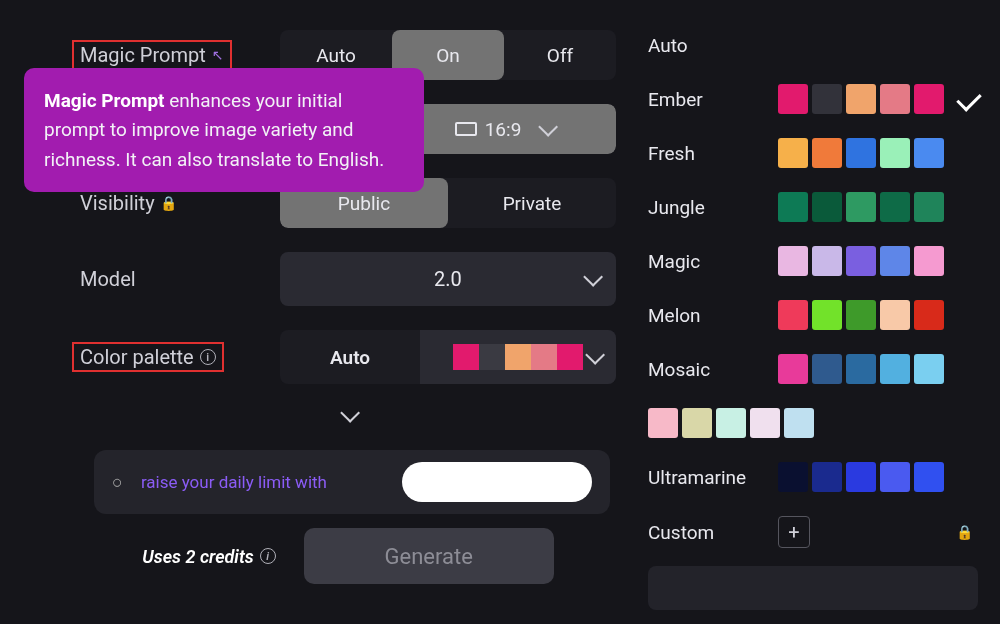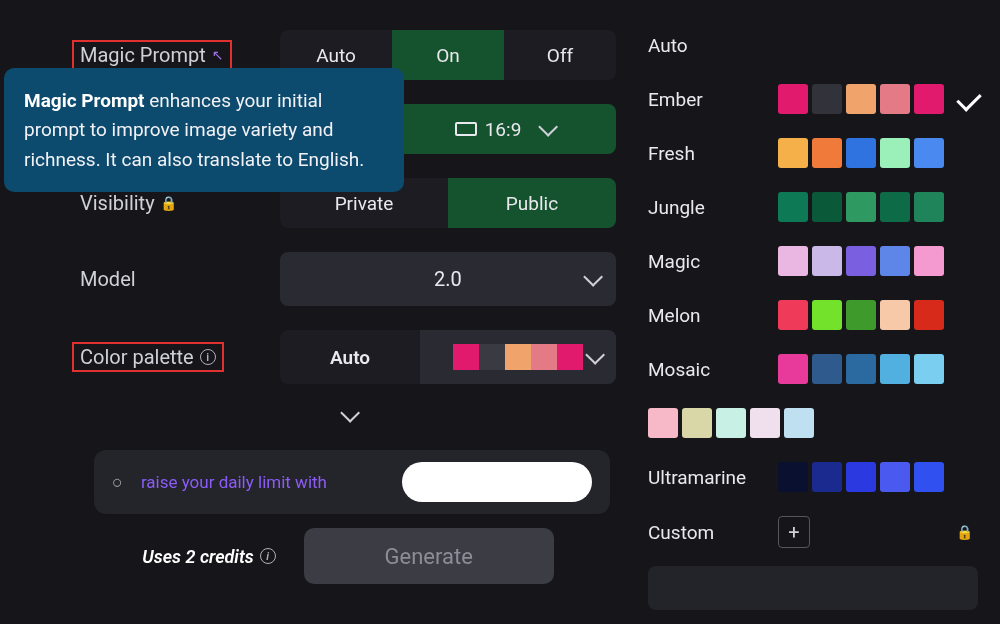--- a/index.html
+++ b/index.html
@@ -9,39 +9,39 @@
   .right-panel { position: absolute; left: 630px; top: 0; width: 370px; height: 624px; padding-top: 20px; padding-left: 18px; }
 
   .row { display: flex; align-items: center; margin-bottom: 24px; }
   .row-label { width: 200px; font-size: 20px; color: #d0d0d8; display: flex; align-items: center; gap: 6px; }
   .row-controls { flex: 1; display: flex; gap: 10px; }
 
   .hl { border: 2px solid #e03030; padding: 1px 6px; margin-left: -8px; display: inline-flex; align-items: center; gap: 6px; }
 
   .seg { display: flex; background: #1c1c22; border-radius: 8px; overflow: hidden; height: 50px; flex: 1; }
   .seg-btn { flex: 1; display: flex; align-items: center; justify-content: center; font-size: 19px; color: #e8e8ee; cursor: pointer; }
-  .seg-btn.active { background: #14532d; }
+  .seg-btn.active { background: #737373; border-radius: 8px; }
   .seg-btn-ar { flex: 1.2; gap: 8px; justify-content: center; }
   .seg-btn-ar .chev { margin-left: 10px; }
   .ar-icon { width: 22px; height: 14px; border: 2px solid #e8e8ee; border-radius: 2px; }
 
   .dd { display: flex; align-items: center; justify-content: center; background: #2a2a32; border-radius: 8px; height: 54px; flex: 1; position: relative; font-size: 20px; color: #e8e8ee; cursor: pointer; }
   .dd .chev { position: absolute; right: 18px; }
 
   .palette-seg { display:flex; flex:1; background:#1c1c22; border-radius:8px; height:54px; overflow:hidden; }
   .palette-auto { width:140px; display:flex; align-items:center; justify-content:center; font-size:19px; color:#e8e8ee; font-weight:600; cursor:pointer; }
   .palette-sw { flex:1; display:flex; align-items:center; justify-content:center; gap:0; position:relative; cursor:pointer; background:#2a2a32;}
   .palette-sw .sw { width:26px; height:26px; }
   .palette-sw .chev { position:absolute; right:16px; }
 
   .chev { width: 14px; height: 14px; border-right: 2px solid #d0d0d8; border-bottom: 2px solid #d0d0d8; transform: rotate(45deg) translateY(-3px); display:inline-block;}
 
   .expand-chev-row { display:flex; justify-content:center; margin: 4px 0 28px 0;}
 
-  .tooltip { position:absolute; left:4px; top:68px; width:400px; background:#0c4a6e; color:#f2f2f6; font-size:19px; line-height:1.55; padding:18px 20px; border-radius:10px; z-index:10; }
+  .tooltip { position:absolute; left:24px; top:68px; width:400px; background:#a21caf; color:#f2f2f6; font-size:19px; line-height:1.55; padding:18px 20px; border-radius:10px; z-index:10; }
   .tooltip b { color:#fff; font-weight:700; }
 
   .info-icon { width:16px; height:16px; border:1.5px solid #b0b0b8; border-radius:50%; display:inline-flex; align-items:center; justify-content:center; font-size:11px; color:#b0b0b8; font-weight:600;}
   .lock-icon { font-size:14px; color:#c8c8d0; }
   .cursor-icon { font-size:14px; color:#a070e0; }
 
   .promo { display:flex; align-items:center; gap:18px; background:#24242b; border-radius:12px; padding: 12px 18px; margin-left:14px; margin-right:6px;}
   .promo-text { font-size:17px; color:#8b5cf6; flex:1;}
   .promo-pill { background:#fff; border-radius:22px; height:40px; width:190px;}
 
@@ -97,22 +97,22 @@
     </div>
   </div>
 
   <div class="row">
     <div class="row-label">
       <span>Visibility</span>
       <span class="lock-icon">🔒</span>
     </div>
     <div class="row-controls">
       <div class="seg">
+        <div class="seg-btn active">Public</div>
         <div class="seg-btn">Private</div>
-        <div class="seg-btn active">Public</div>
       </div>
     </div>
   </div>
 
   <div class="row">
     <div class="row-label">Model</div>
     <div class="row-controls">
       <div class="dd">
         <span>2.0</span>
         <span class="chev"></span>

